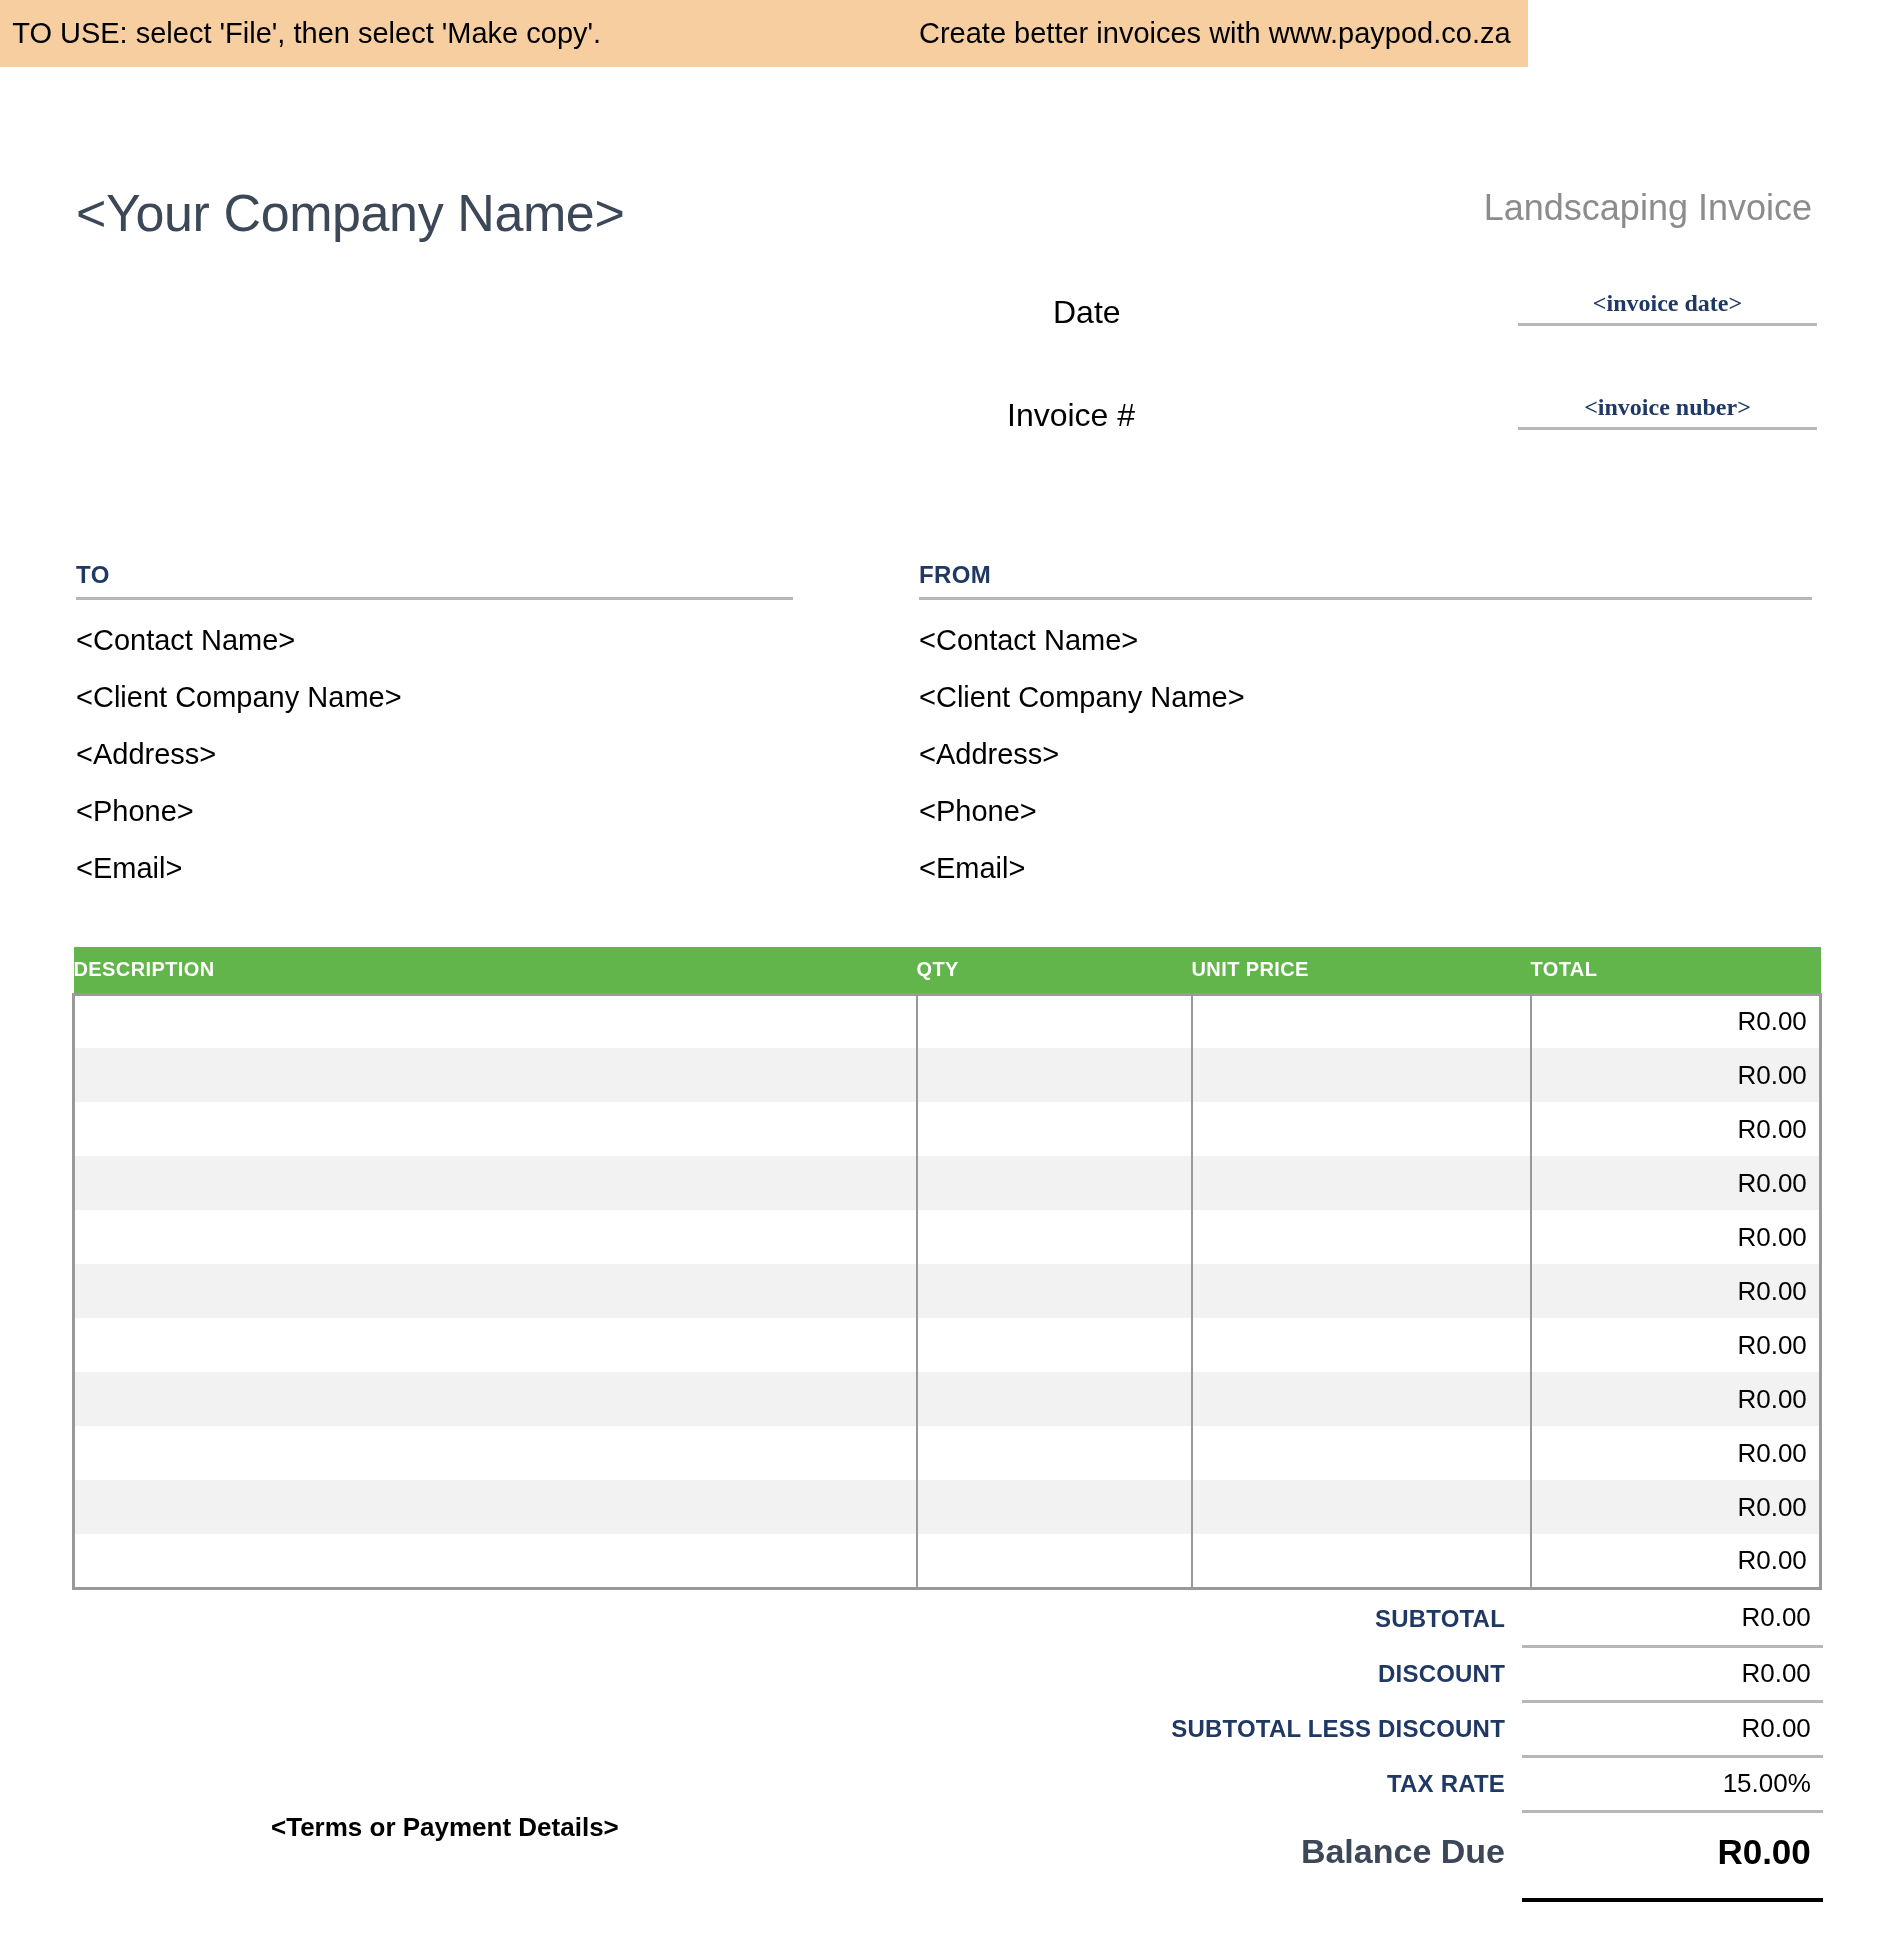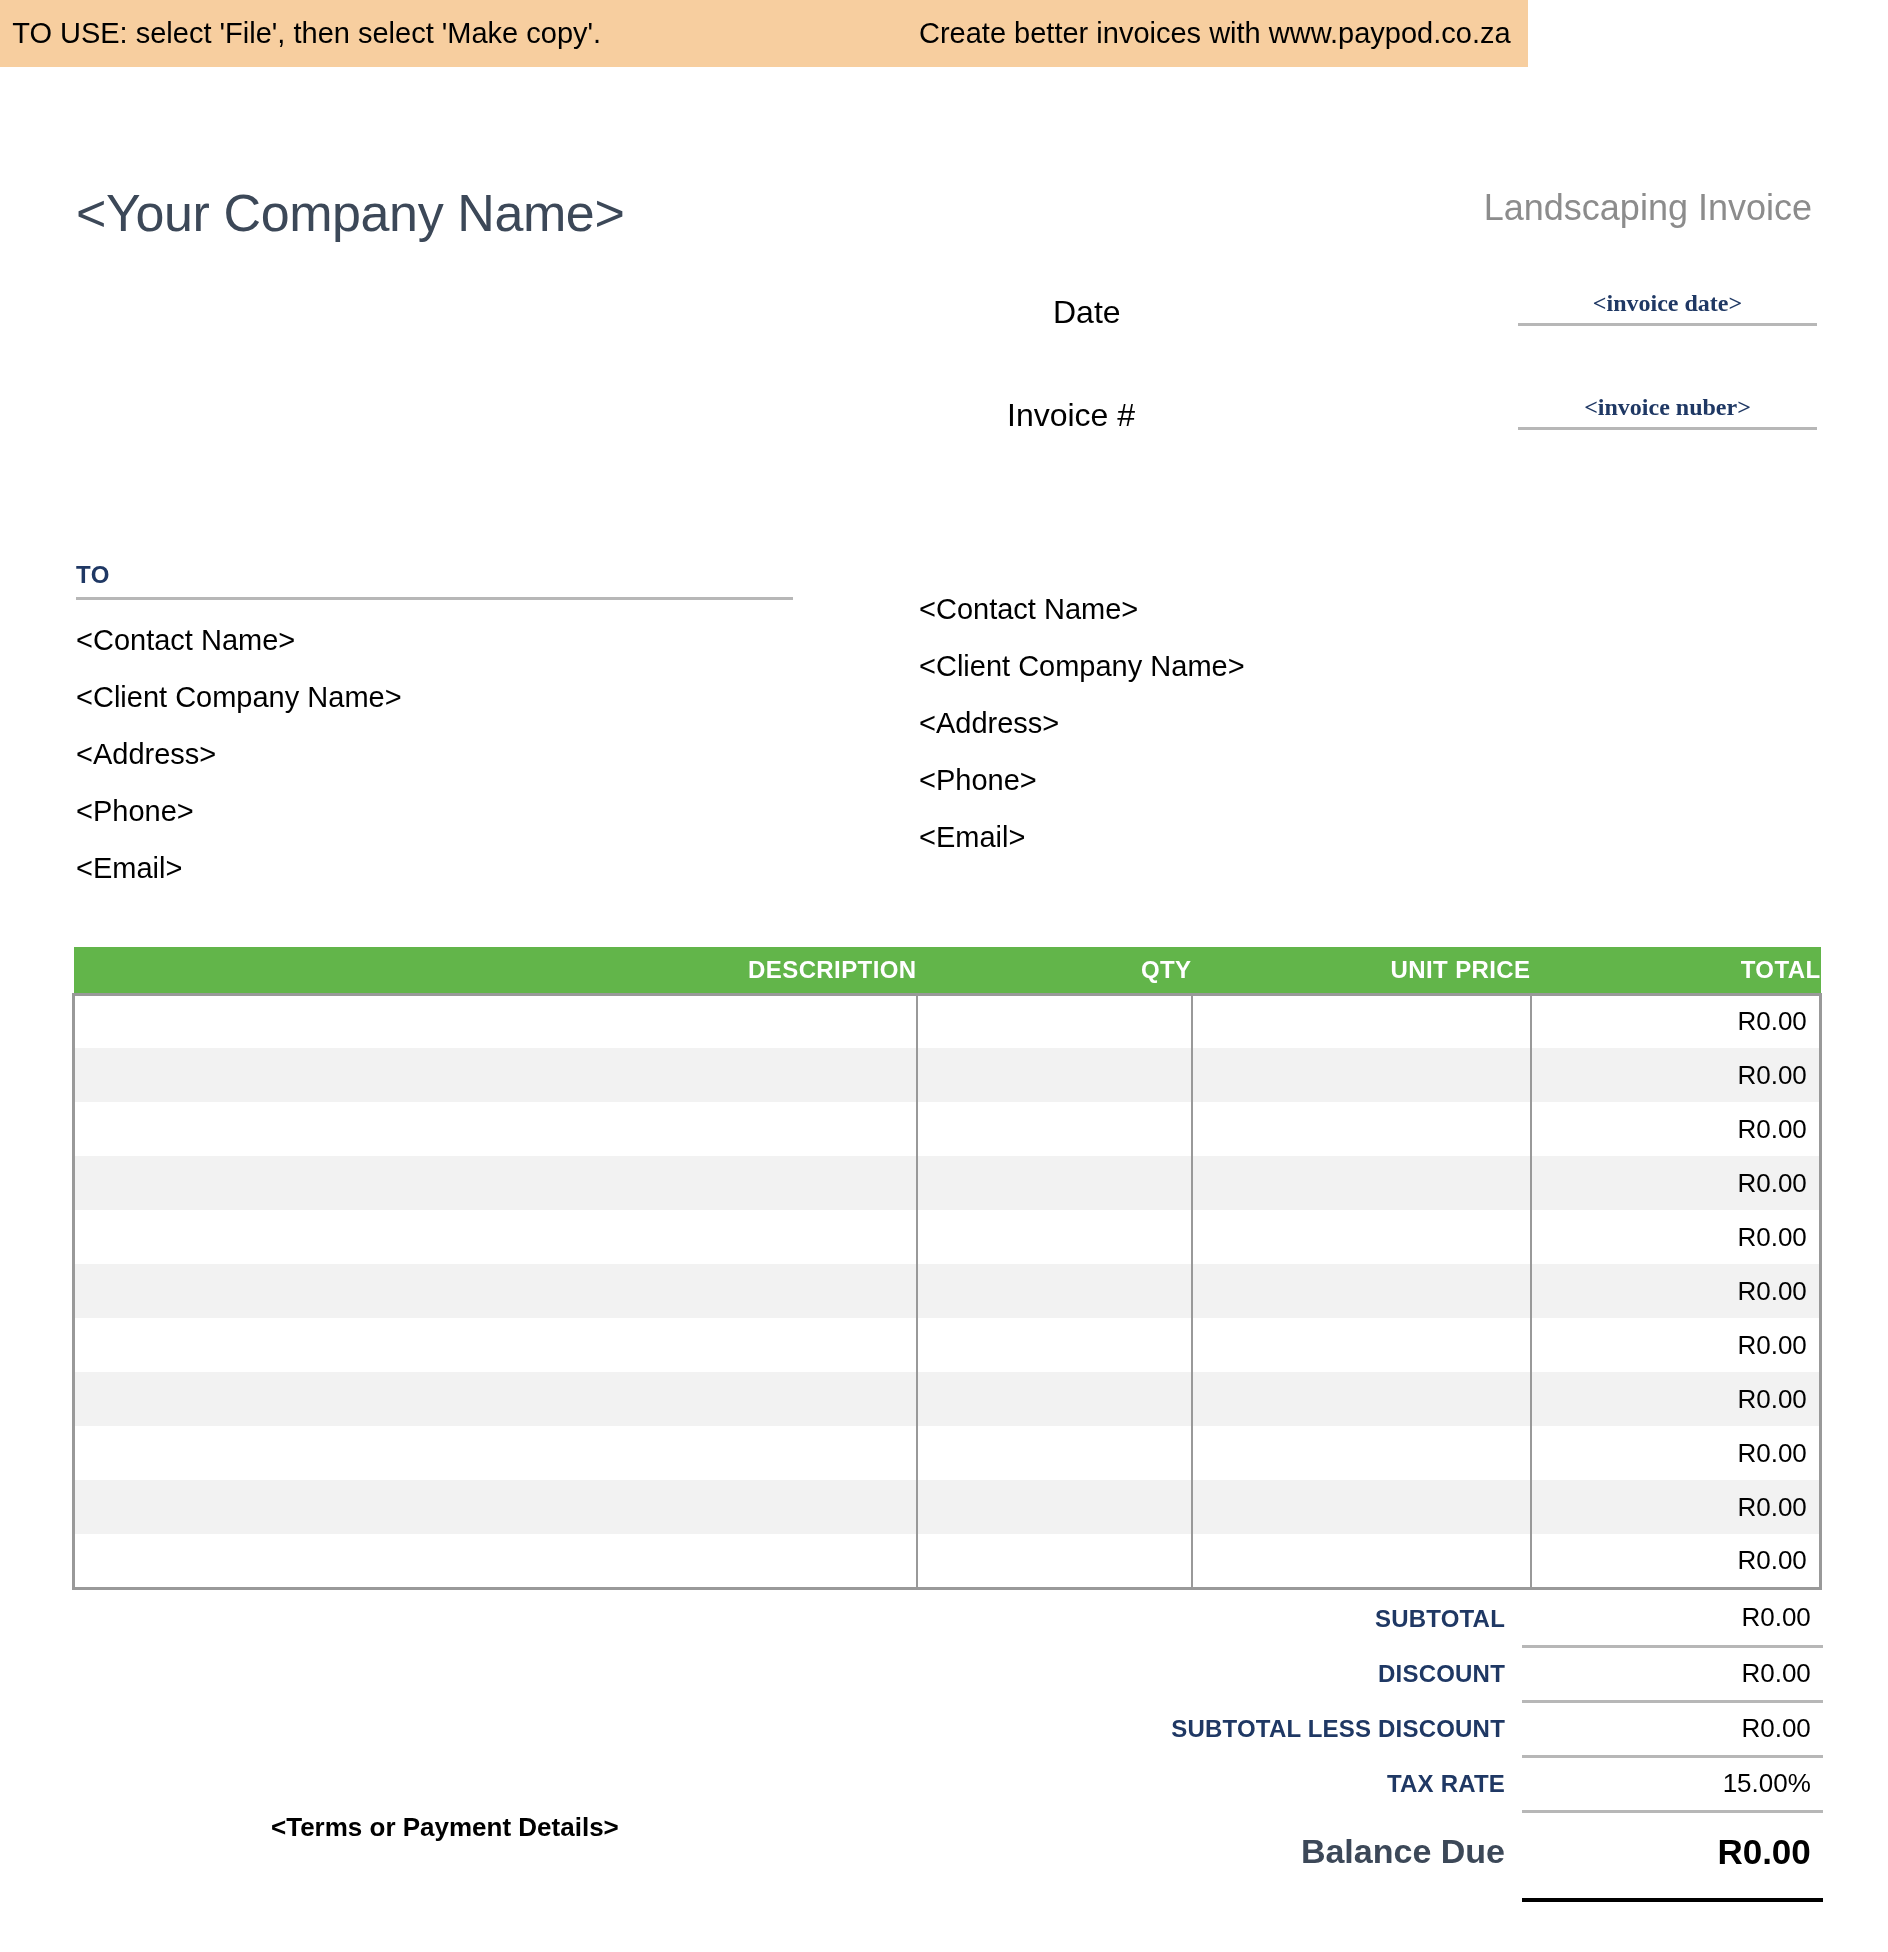--- a/index.html
+++ b/index.html
@@ -110,26 +110,26 @@
     width: 1747px;
   }
   .items table {
     width: 100%;
     border-collapse: collapse;
     table-layout: fixed;
   }
   .items thead th {
     background: #62b54a;
     color: #ffffff;
-    font-size: 24px;
+    font-size: 20px;
     font-weight: bold;
     letter-spacing: 0.4px;
     height: 47px;
     vertical-align: middle;
-    text-align: right;
+    text-align: left;
     border: none;
   }
   .col-desc  { width: 843px; }
   .col-qty   { width: 275px; }
   .col-price { width: 339px; }
   .col-total { width: 290px; }
 
   .items tbody td {
     height: 54px;
     border-left: 2.3px solid #999999;
@@ -240,20 +240,21 @@
 <div class="party party-to">
   <div class="party-heading">TO</div>
   <div class="party-line">&lt;Contact Name&gt;</div>
   <div class="party-line">&lt;Client Company Name&gt;</div>
   <div class="party-line">&lt;Address&gt;</div>
   <div class="party-line">&lt;Phone&gt;</div>
   <div class="party-line">&lt;Email&gt;</div>
 </div>
 
 <div class="party party-from">
+  <div class="party-heading">FROM</div>
   <div class="party-line">&lt;Contact Name&gt;</div>
   <div class="party-line">&lt;Client Company Name&gt;</div>
   <div class="party-line">&lt;Address&gt;</div>
   <div class="party-line">&lt;Phone&gt;</div>
   <div class="party-line">&lt;Email&gt;</div>
 </div>
 
 <div class="items">
   <table>
     <thead>

